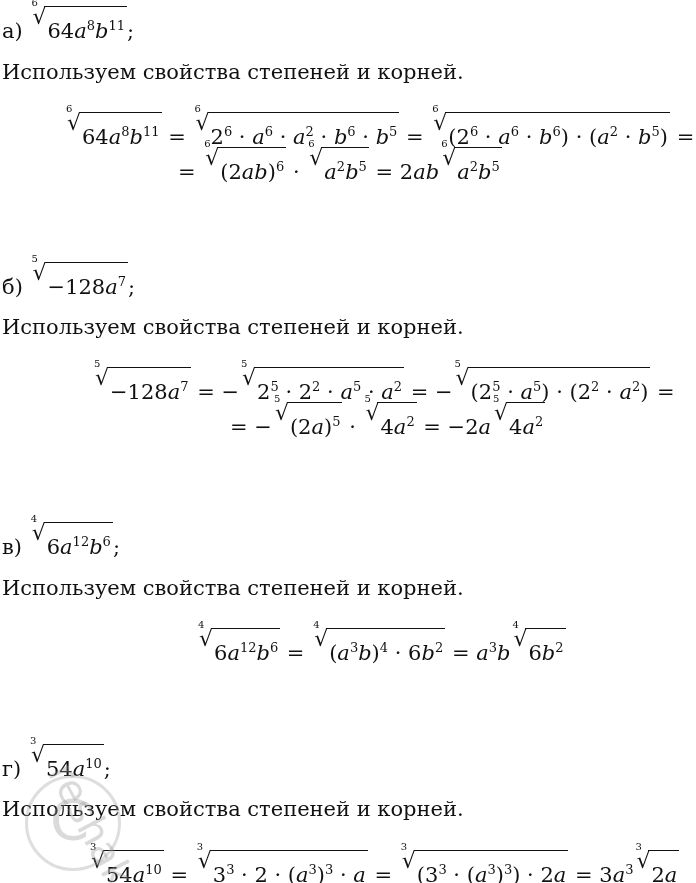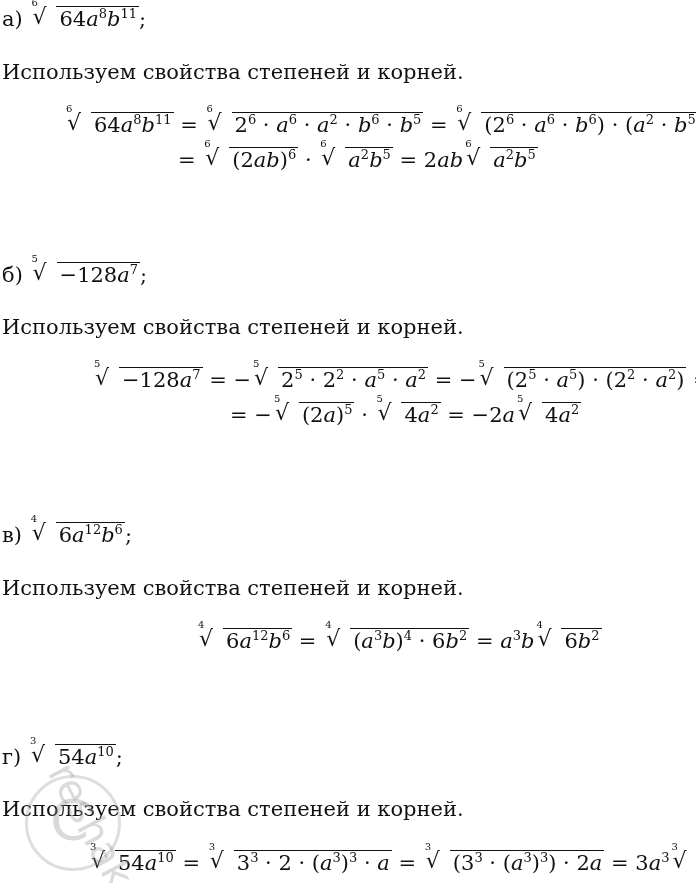--- a/index.html
+++ b/index.html
@@ -6,21 +6,21 @@
   body { width:696px; height:883px; position:relative; overflow:hidden;
          font-family:"DejaVu Serif", serif; color:#111; }
   .abs { position:absolute; white-space:nowrap; }
   .txt { font-size:21px; }
   .m { font-size:21px; }
   .m i { font-style:italic; }
   sup { font-size:13px; vertical-align:8px; line-height:0; }
   .rt { display:inline-block; position:relative; padding-left:13px; margin-left:2px; }
   .rt .idx { position:absolute; left:0px; top:-9px; font-size:10px; }
   .rt .sym { position:absolute; left:1px; top:-2px; font-size:22px; }
-  .rt .rad { border-top:1.4px solid #111; padding:0 2px 0 3px; display:inline-block; margin-left:12px; }
+  .rt .rad { border-top:1.4px solid #111; padding:12px 2px 0 3px; display:inline-block; margin-left:0; }
   .watermark { position:absolute; left:15px; top:725px; width:170px; height:150px;
                color:rgba(150,150,150,0.35); font-family:"DejaVu Sans", sans-serif; }
   .watermark .circle { position:absolute; left:10px; top:50px; width:90px; height:90px;
                border:3px solid rgba(160,160,160,0.35); border-radius:50%; }
   .watermark .c { position:absolute; left:35px; top:62px; font-size:56px; }
   .watermark .word { position:absolute; left:65px; top:30px; font-size:40px; transform:rotate(62deg); transform-origin:left top; }
 </style>
 </head>
 <body>
 

